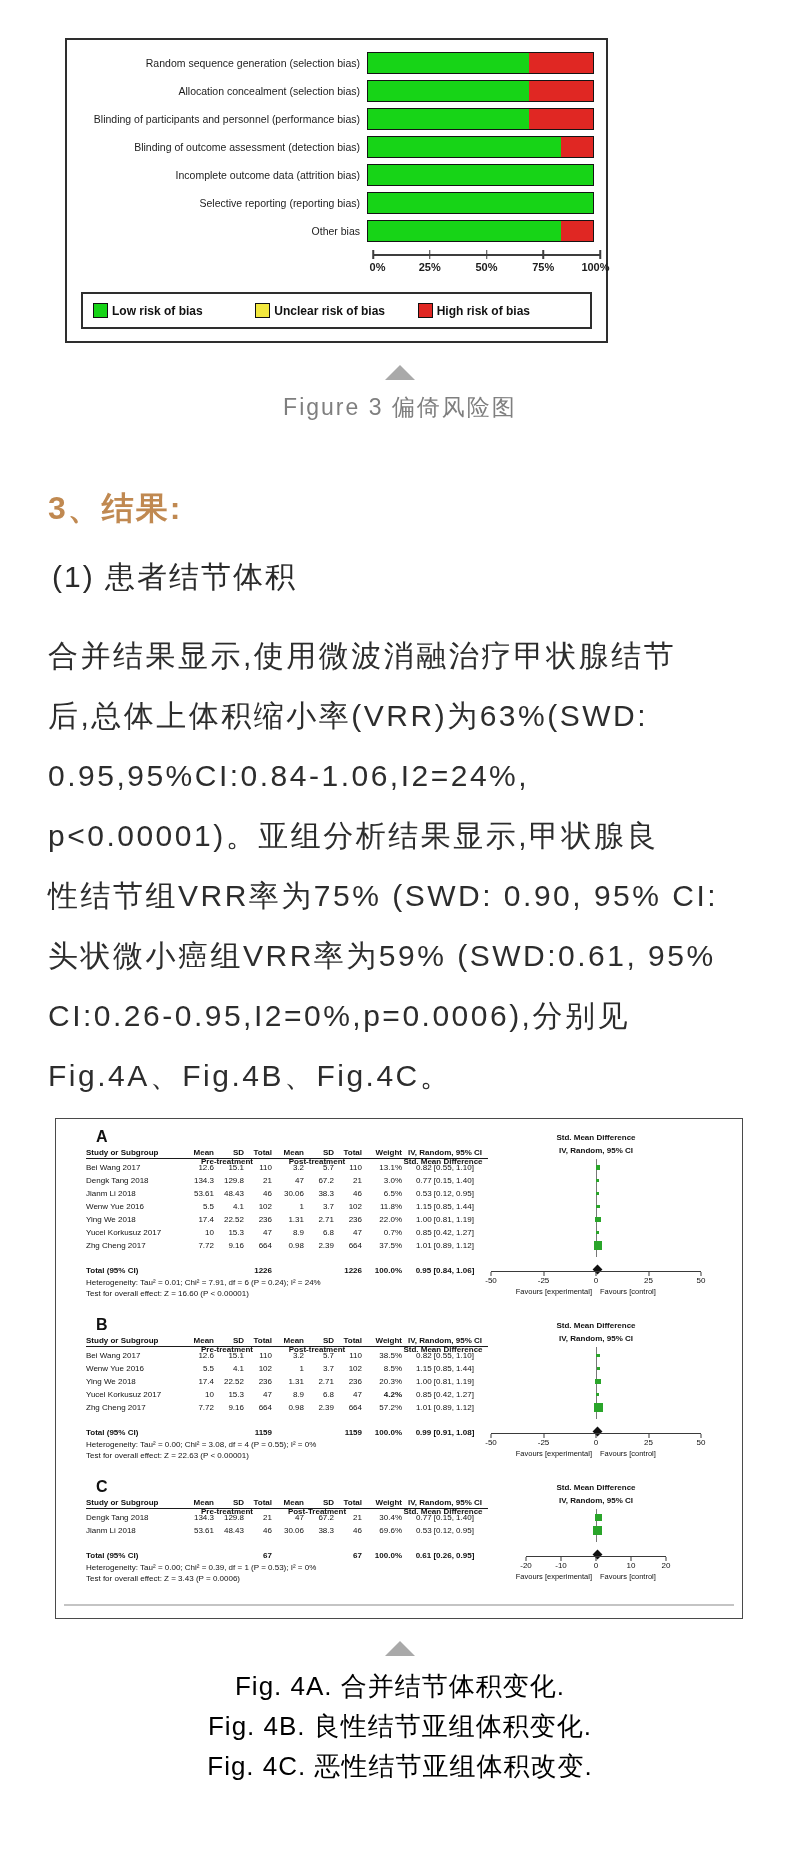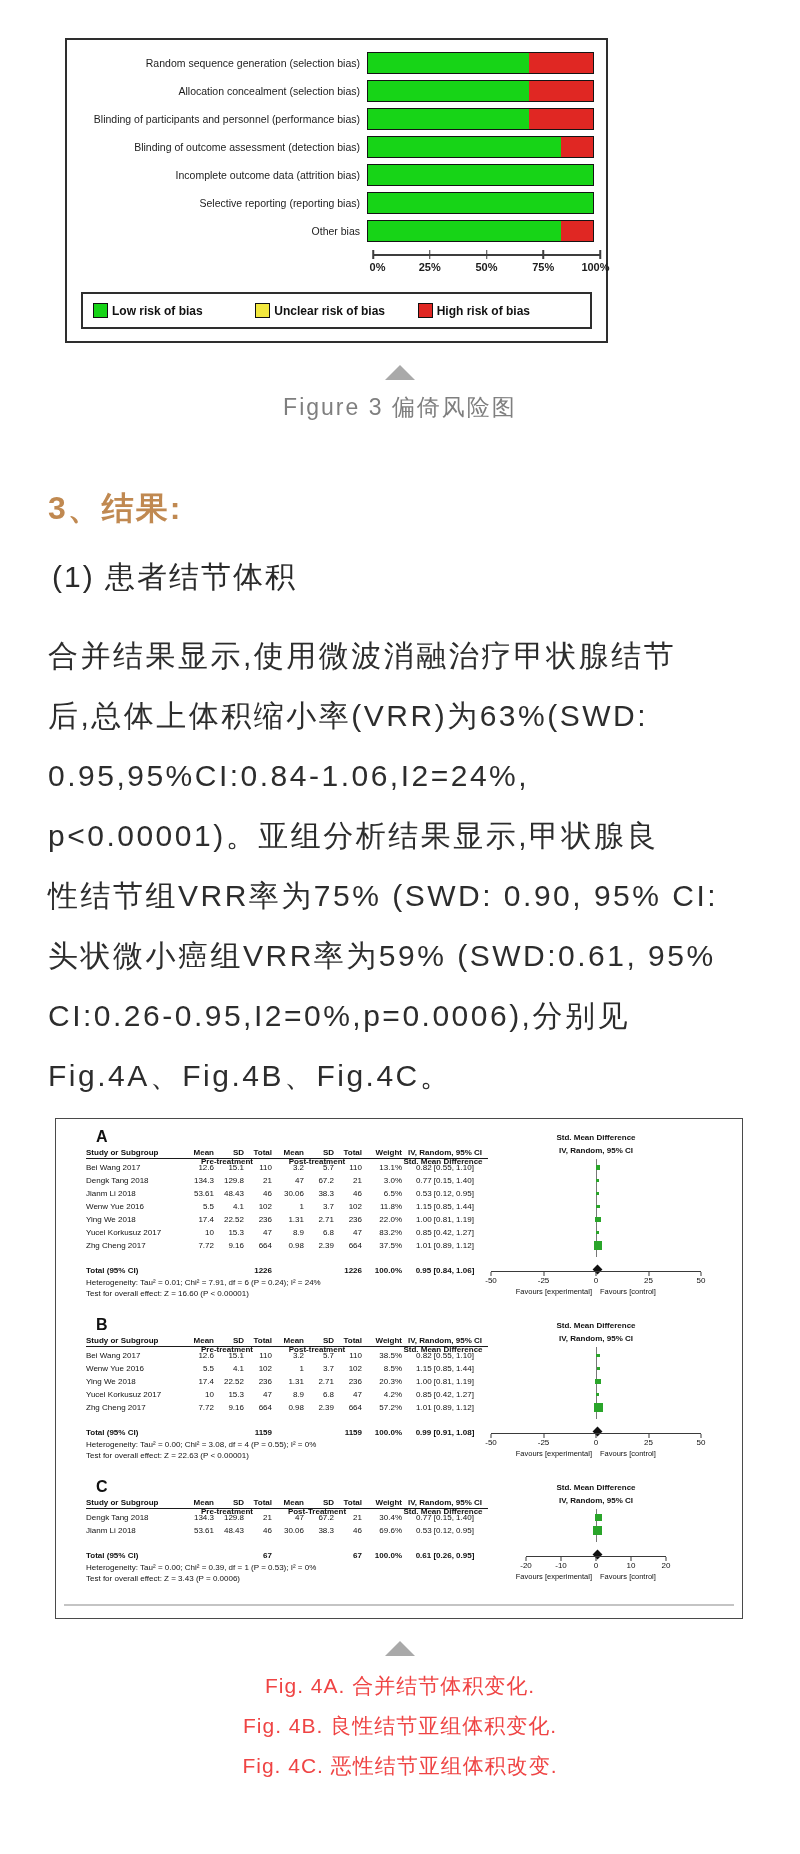--- a/index.html
+++ b/index.html
@@ -55,21 +55,21 @@
   .axis { position:absolute; border-top:1px solid #3a3a3a; height:5px; }
   .axis .tick { position:absolute; top:0; width:1px; height:4px; background:#3a3a3a; transform:translateX(-50%); }
   .axis-labels { position:absolute; height:9px; }
   .axis-labels span { position:absolute; transform:translateX(-50%); font-size:8px; white-space:nowrap; }
   .favours { position:absolute; width:100%; height:10px; font-size:7.5px; }
   .fav-l { position:absolute; right:112px; white-space:nowrap; }
   .fav-r { position:absolute; left:112px; white-space:nowrap; }
   .forest-divider { height:2px; background:#c4c4c4; margin:14px 8px 6px; }
 
   .fig4-captions { margin-top:10px; text-align:center; }
-  .fig4-captions div { font-size:21px; color:#ef4444; line-height:40px; letter-spacing:1px; }
+  .fig4-captions div { font-size:26px; color:#000000; line-height:40px; letter-spacing:1px; }
 </style>
 </head>
 <body>
 
 <div class="page">
 
   <figure>
     <div class="rob-box">
       <div>
           <div class="rob-row">
@@ -248,21 +248,21 @@
               <span class="c cc" style="width: 86px;">1.00 [0.81, 1.19]</span>
             </div>
             <div class="t-line ">
               <span class="c cl" style="width: 96px;">Yucel Korkusuz 2017</span>
               <span class="c cr" style="width: 32px;">10</span>
               <span class="c cr" style="width: 30px;">15.3</span>
               <span class="c cr" style="width: 28px;">47</span>
               <span class="c cr" style="width: 32px;">8.9</span>
               <span class="c cr" style="width: 30px;">6.8</span>
               <span class="c cr" style="width: 28px;">47</span>
-              <span class="c cr" style="width: 40px;">83.2%</span>
+              <span class="c cr" style="width: 40px;">0.7%</span>
               <span class="c cc" style="width: 86px;">0.85 [0.42, 1.27]</span>
             </div>
             <div class="t-line ">
               <span class="c cl" style="width: 96px;">Zhg Cheng 2017</span>
               <span class="c cr" style="width: 32px;">7.72</span>
               <span class="c cr" style="width: 30px;">9.16</span>
               <span class="c cr" style="width: 28px;">664</span>
               <span class="c cr" style="width: 32px;">0.98</span>
               <span class="c cr" style="width: 30px;">2.39</span>
               <span class="c cr" style="width: 28px;">664</span>
@@ -389,21 +389,21 @@
               <span class="c cc" style="width: 86px;">1.00 [0.81, 1.19]</span>
             </div>
             <div class="t-line ">
               <span class="c cl" style="width: 96px;">Yucel Korkusuz 2017</span>
               <span class="c cr" style="width: 32px;">10</span>
               <span class="c cr" style="width: 30px;">15.3</span>
               <span class="c cr" style="width: 28px;">47</span>
               <span class="c cr" style="width: 32px;">8.9</span>
               <span class="c cr" style="width: 30px;">6.8</span>
               <span class="c cr" style="width: 28px;">47</span>
-              <span class="c cr" style="width: 40px;">4.2%</span>
+              <span class="c cr" style="width: 40px; font-weight: bold;">4.2%</span>
               <span class="c cc" style="width: 86px;">0.85 [0.42, 1.27]</span>
             </div>
             <div class="t-line ">
               <span class="c cl" style="width: 96px;">Zhg Cheng 2017</span>
               <span class="c cr" style="width: 32px;">7.72</span>
               <span class="c cr" style="width: 30px;">9.16</span>
               <span class="c cr" style="width: 28px;">664</span>
               <span class="c cr" style="width: 32px;">0.98</span>
               <span class="c cr" style="width: 30px;">2.39</span>
               <span class="c cr" style="width: 28px;">664</span>

